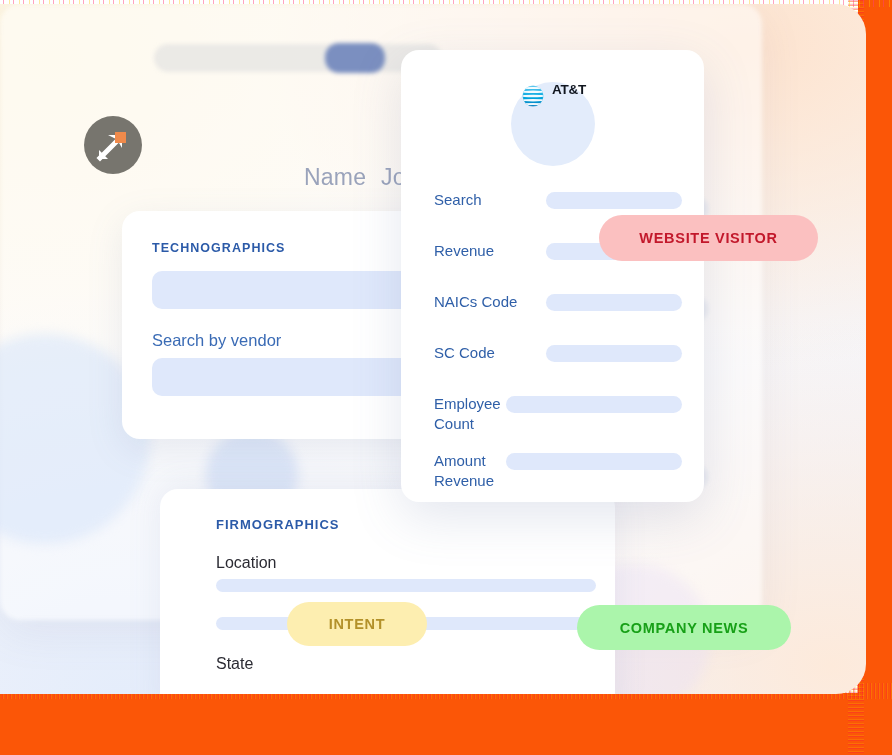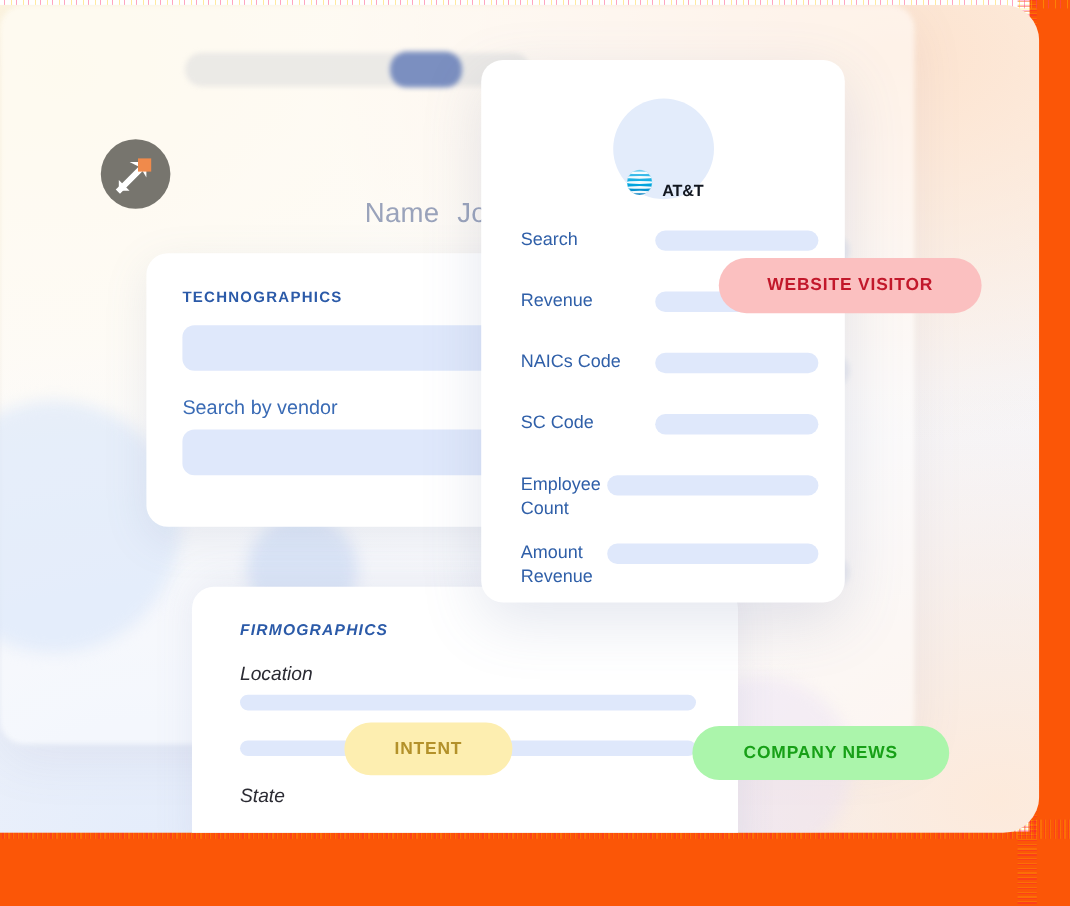--- a/index.html
+++ b/index.html
@@ -164,21 +164,21 @@
     margin-bottom: 22px;
   }
 
   
   #card-firmo {
     left: 160px; top: 485px;
     width: 455px; height: 240px;
     border-radius: 18px;
     box-shadow: 0 -6px 34px rgba(110,120,165,.10);
   }
-  #card-firmo .inner { padding: 28px 0 0 40px; font-style: italic; }
+  #card-firmo .inner { padding: 28px 0 0 56px; }
   #card-firmo .section-title {
     color: #2b5aa8;
     font-size: 13px;
     letter-spacing: 1px;
     margin-bottom: 22px;
   }
   .fm-label {
     font-size: 16px;
     color: #2b2b33;
     margin: 0 0 7px 0;
@@ -201,21 +201,21 @@
   }
   #logo-circle {
     position: absolute;
     left: 50%;
     transform: translateX(-50%);
     top: 32px;
     width: 84px; height: 84px;
     border-radius: 50%;
     background: #e3ecfb;
     display: flex;
-    align-items: flex-end;
+    align-items: flex-start;
     justify-content: center;
     gap: 5px;
   }
   #logo-wordmark {
     font-size: 13.5px;
     font-weight: bold;
     color: #11161f;
     letter-spacing: -.2px;
   }
   .detail-rows {

